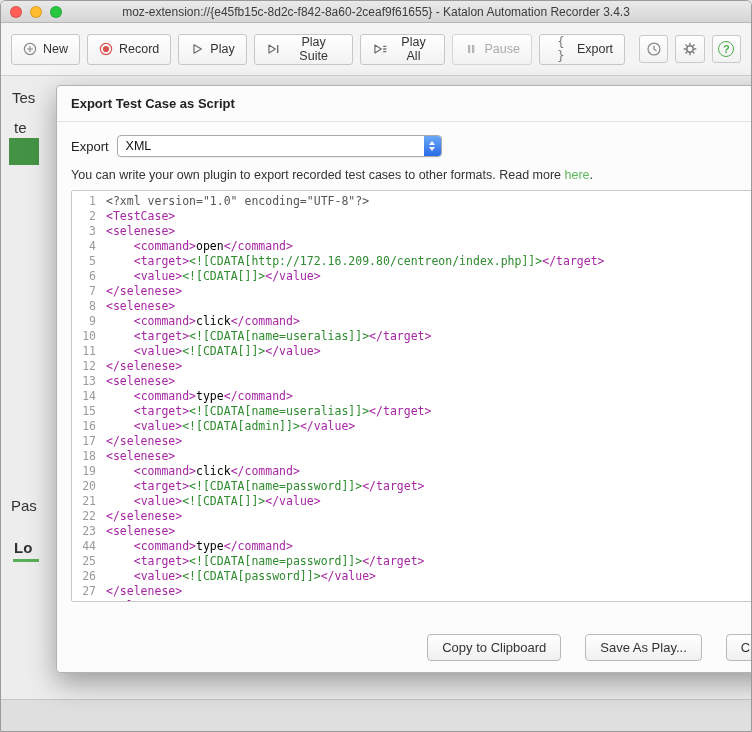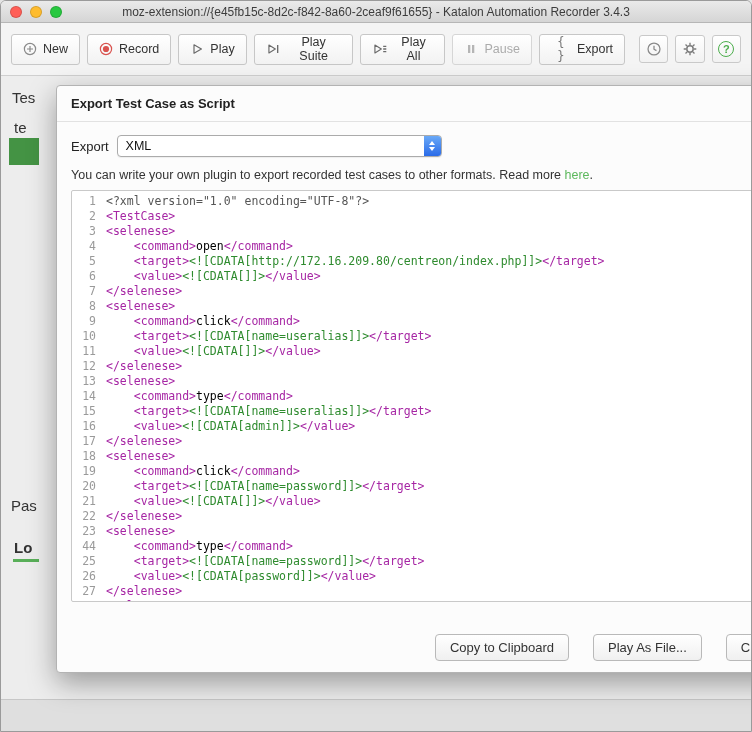--- a/index.html
+++ b/index.html
@@ -313,18 +313,18 @@
             </div>
             <div class="code-line">
               <span class="gutter">28</span>
               <span class="code-content"><span class="c-tag">&lt;selenese&gt;</span></span>
             </div>
           </div>
       </div>
 
       <div class="modal-footer">
         <button class="btn">Copy to Clipboard</button>
-        <button class="btn">Play As File...</button>
+        <button class="btn">Save As Play...</button>
         <button class="btn">Close</button>
       </div>
     </div>
   </div>
 </div>
 
 </body></html>

